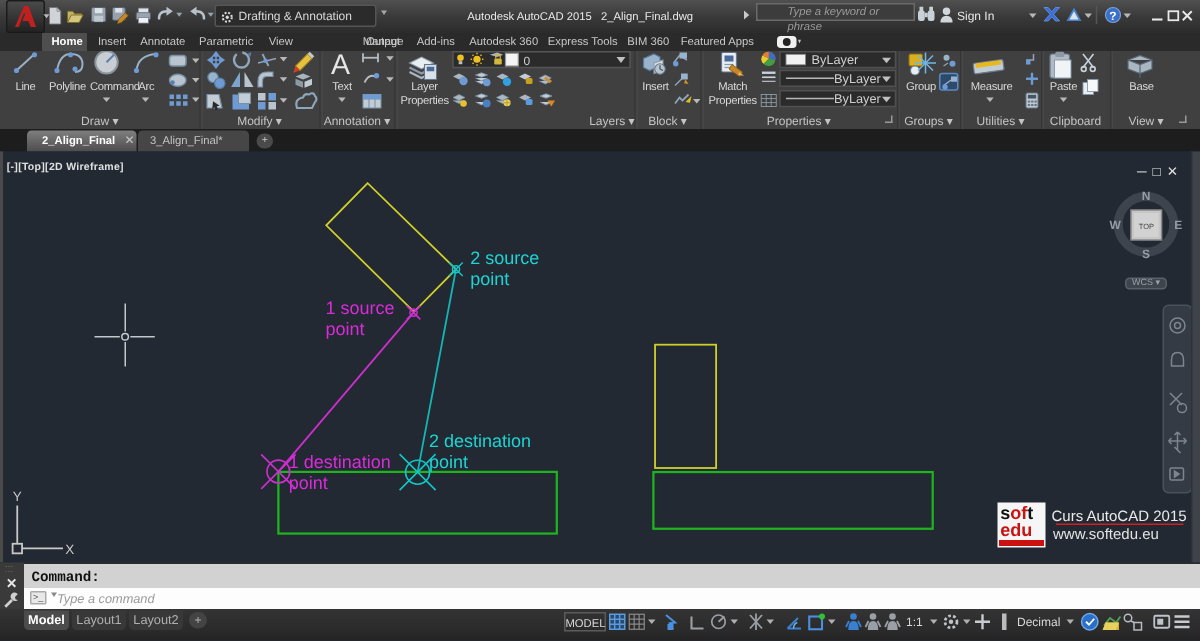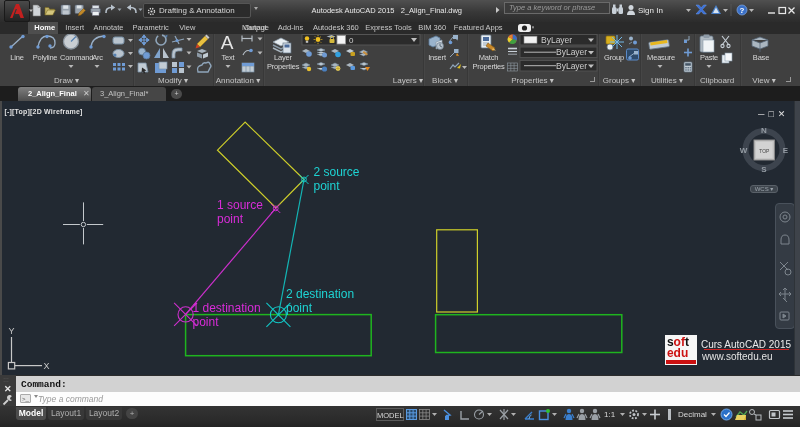--- a/index.html
+++ b/index.html
@@ -5,21 +5,21 @@
 * { margin:0; padding:0; box-sizing:border-box; }
 html,body { width:800px; height:427px; overflow:hidden; background:#222932; font-family:"Liberation Sans", sans-serif; }
 .abs { position:absolute; }
 #page { position:relative; width:800px; height:427px; }
 
 
 #titlebar { left:0; top:0; width:800px; height:22px; background:linear-gradient(#505050,#383838 55%,#2c2c2c); }
 #logo { left:4px; top:0; width:26px; height:22px; background:linear-gradient(#4a4a4a,#222); border:1px solid #1a1a1a; border-radius:2px; }
 #wsbox { left:143px; top:3px; width:108px; height:15px; background:#2b2b2b; border:1px solid #555; border-radius:2px; color:#d8d8d8; font-size:8px; line-height:13px; padding-left:15px; }
 #titletext { left:311.5px; top:5.5px; color:#e8e8e8; font-size:7.5px; white-space:pre; }
-#searchbox { left:504px; top:2px; width:106px; height:12px; background:#3c3c3c; border:1px solid #6a6a6a; color:#9a9a9a; font-size:7.5px; font-style:italic; line-height:10px; padding-left:4px; }
+#searchbox { left:504px; top:2px; width:106px; height:12px; background:#3c3c3c; border:1px solid #6a6a6a; color:#9a9a9a; font-size:7.5px; font-style:italic; line-height:10px; padding-left:20px; }
 #signin { left:638px; top:6px; color:#e8e8e8; font-size:8px; }
 
 
 #ribtabs { left:0; top:22px; width:800px; height:12px; background:#2a2a2a; }
 .rtab { position:absolute; top:0; height:12px; color:#c8c8c8; font-size:7.5px; line-height:12px; white-space:nowrap; }
 
 
 #ribbon { left:0; top:34px; width:800px; height:52px; background:#404040; }
 .psep { position:absolute; top:0; width:2px; height:52px; background:linear-gradient(90deg,#313131,#4d4d4d); }
 .plabel { position:absolute; top:42px; height:10px; width:100%; font-size:8px; color:#c4c4c4; text-align:center; line-height:10px; }

